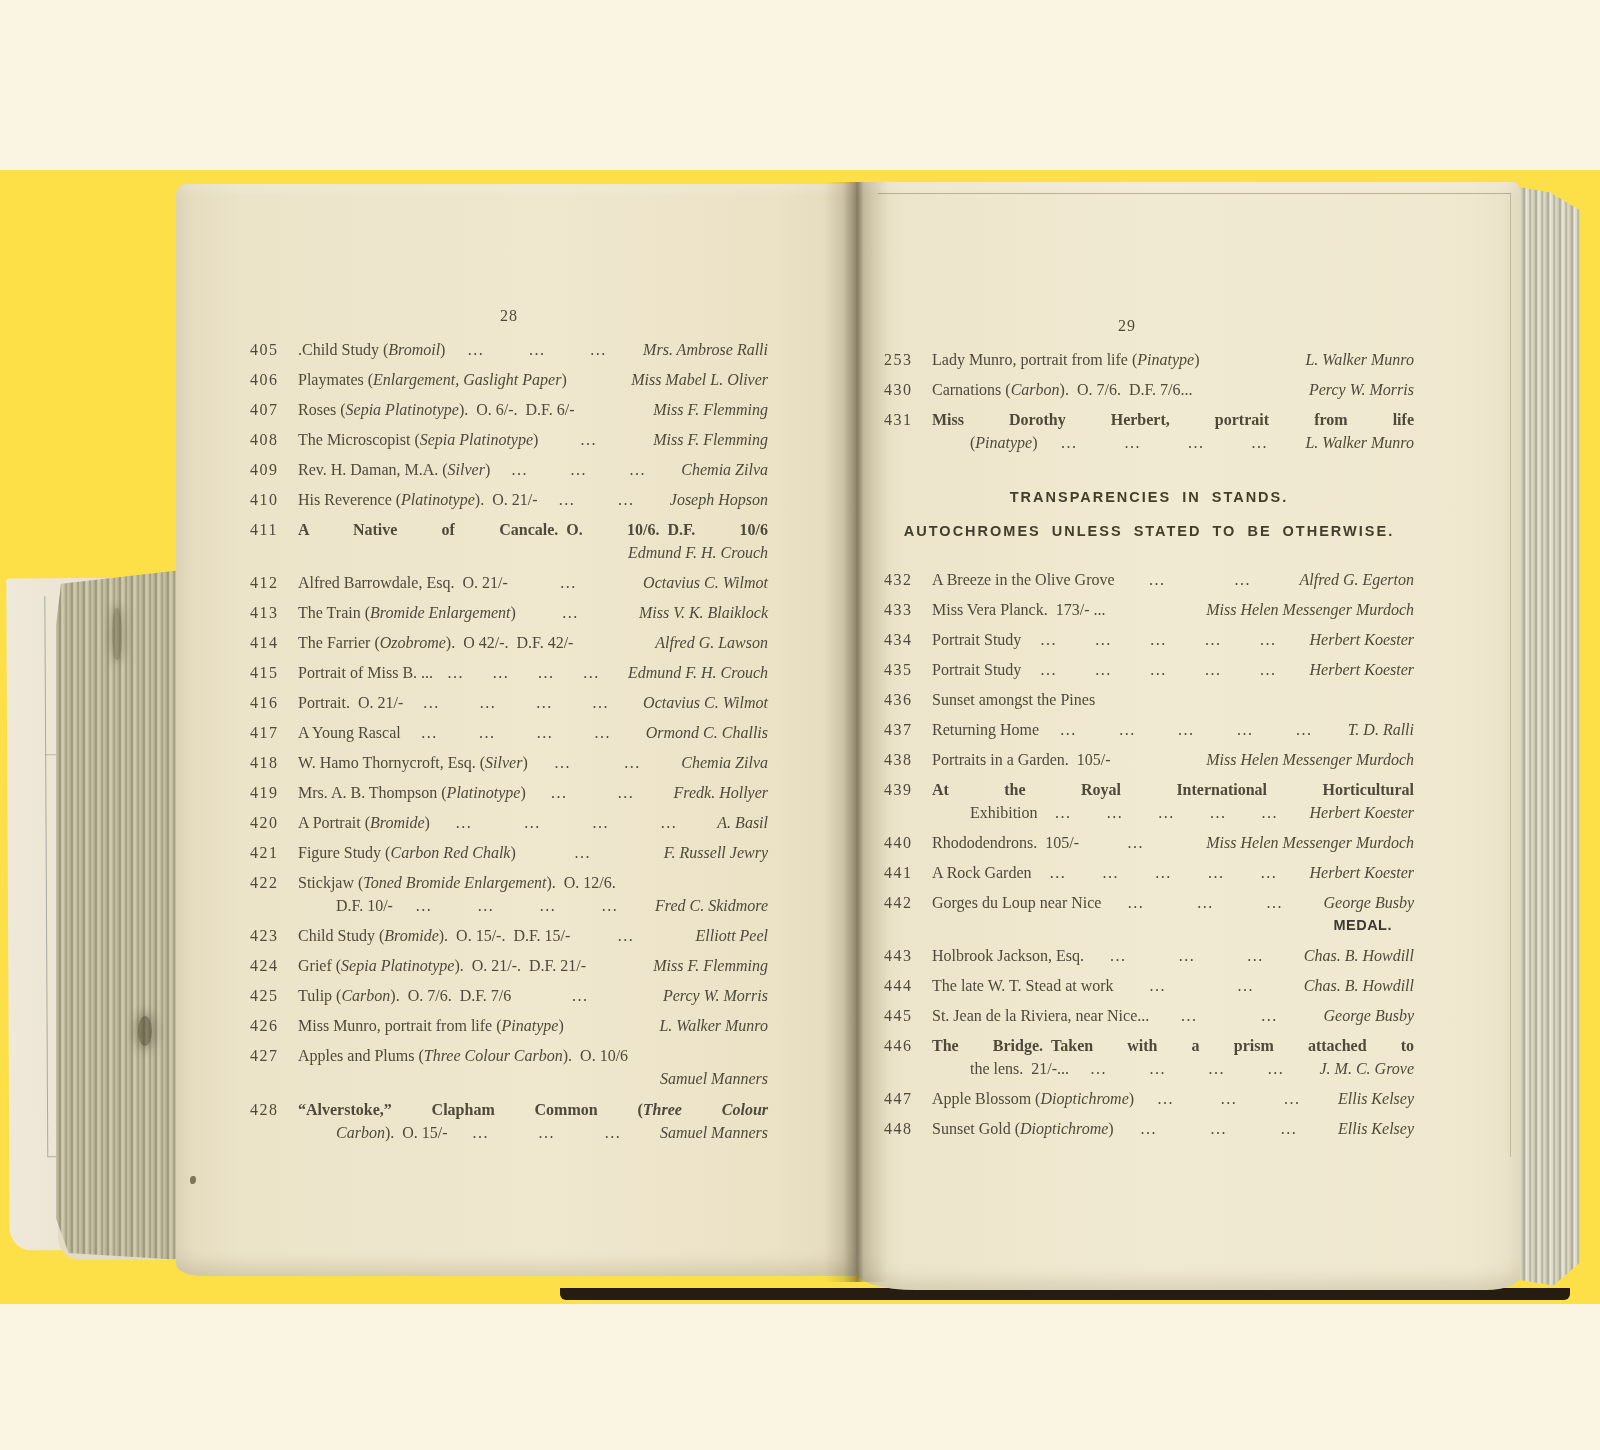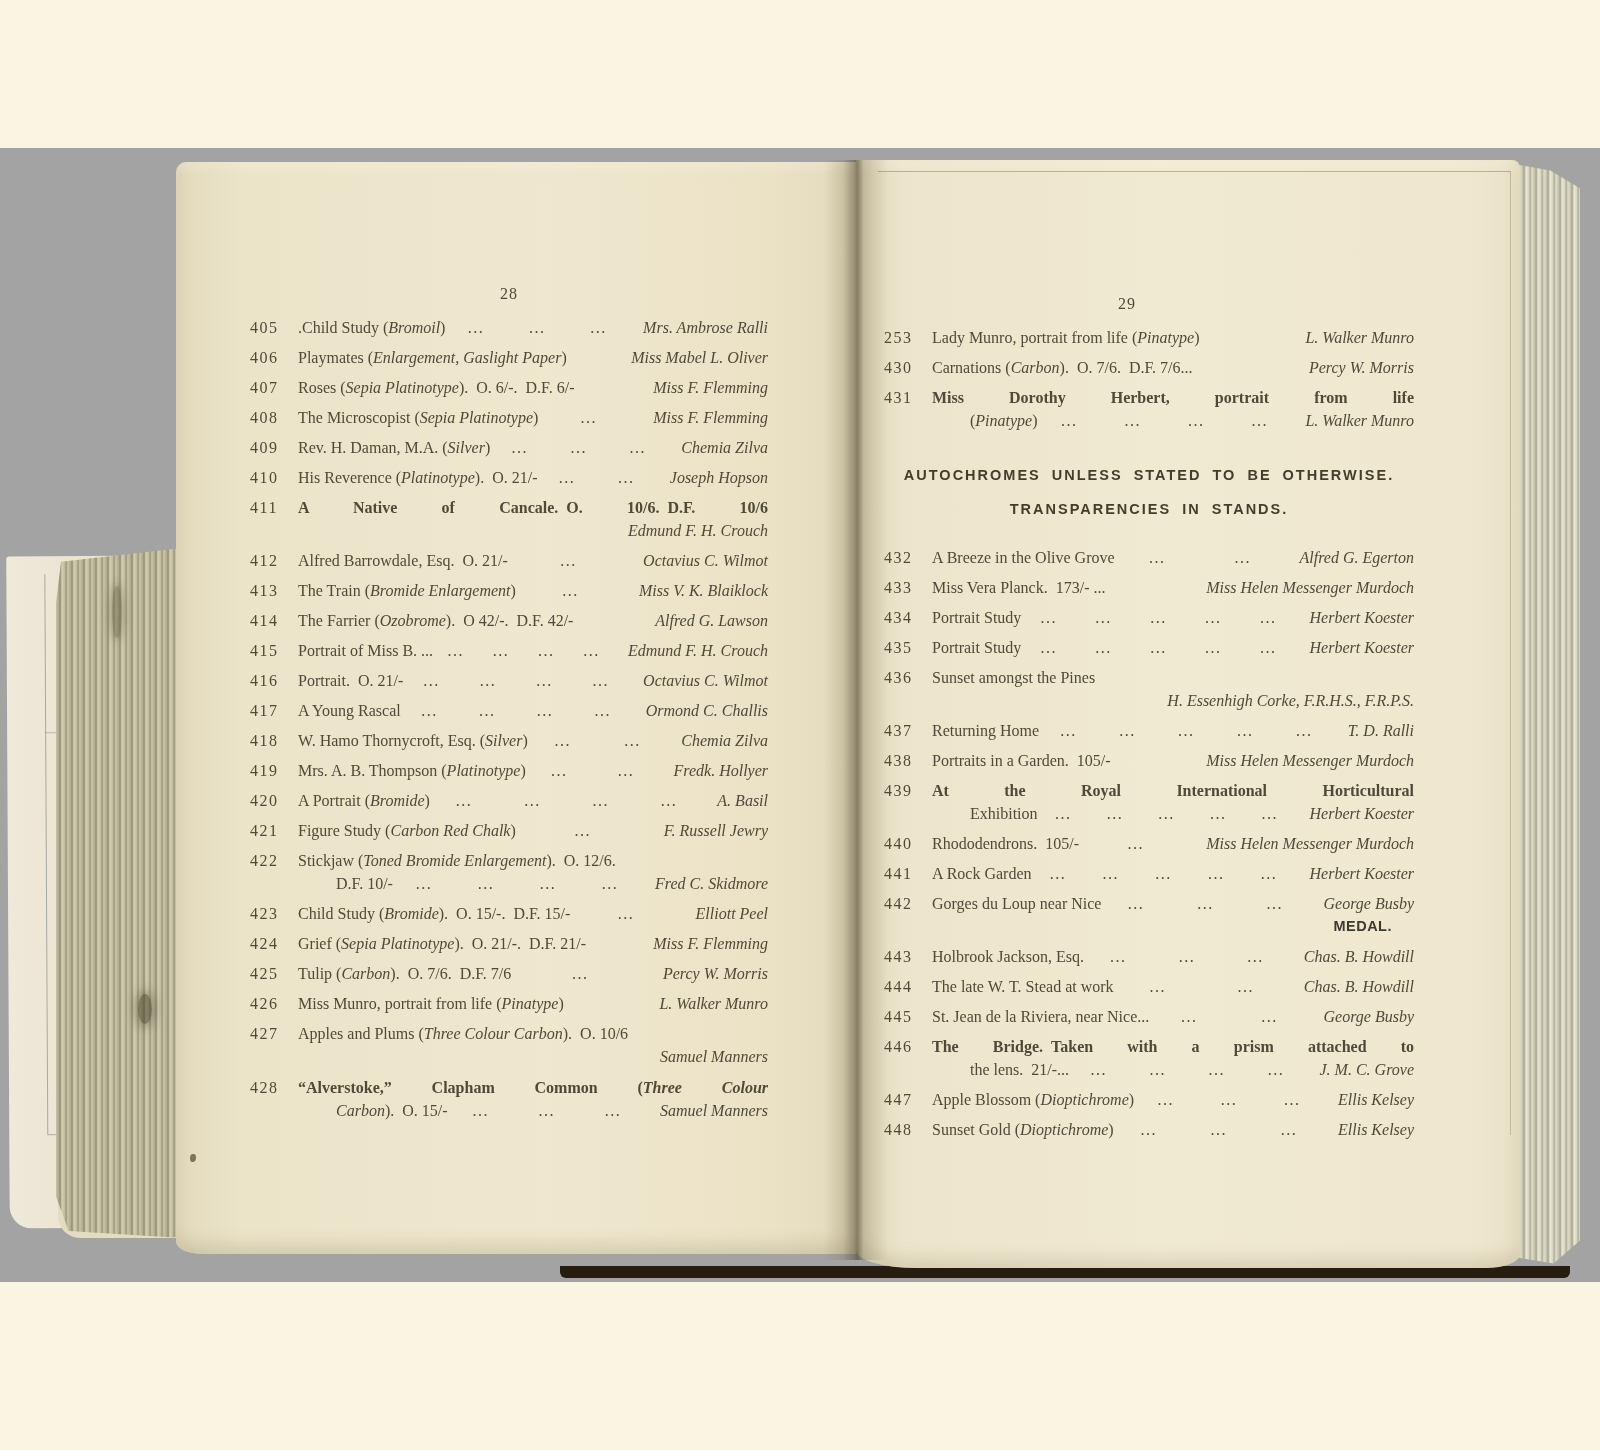--- a/index.html
+++ b/index.html
@@ -3,22 +3,22 @@
 <meta charset="utf-8">
 <style>
   html,body{margin:0;padding:0;}
   body{
     width:1600px;height:1450px;position:relative;overflow:hidden;
     background:#FAF5E3;
     font-family:"Liberation Serif", serif;
   }
   
   .mat{
-    position:absolute;left:0;top:148px;width:1600px;height:1134px;
-    background:#a3a3a3;
+    position:absolute;left:0;top:170px;width:1600px;height:1134px;
+    background:#fde047;
   }
   
   .sheet{
     position:absolute;left:8px;top:408px;width:152px;height:672px;
     background:linear-gradient(90deg,#EFE9DA 0%,#EAE3D1 55%,#DDD5BE 100%);
     border-radius:3px 0 14px 22px;
     transform:rotate(-.3deg);
   }
   .sheet .vline{position:absolute;left:38px;top:18px;width:1px;height:560px;background:rgba(110,120,118,.55);}
   .sheet .hline1{position:absolute;left:38px;top:176px;width:108px;height:1px;background:rgba(110,120,118,.4);}
@@ -469,22 +469,22 @@
                 <span class="dg">...</span>
                 <span class="dg">...</span>
                 <span class="dg">...</span>
               </span>
               <span class="author">L. Walker Munro</span>
             </span>
           </span>
         </div>
       </div>
     <div class="heading">
+      <div>TRANSPARENCIES IN STANDS.</div>
       <div>AUTOCHROMES UNLESS STATED TO BE OTHERWISE.</div>
-      <div>TRANSPARENCIES IN STANDS.</div>
     </div>
     <div id="entries-right-bottom">
         <div class="entry">
           <span class="num">432</span>
           <span class="ebody">
             <span class="line">
               <span class="t">A Breeze in the Olive Grove</span>
               <span class="dots">
                 <span class="dg">...</span>
                 <span class="dg">...</span>
@@ -535,21 +535,20 @@
             </span>
           </span>
         </div>
         <div class="entry">
           <span class="num">436</span>
           <span class="ebody">
             <span class="line">
               <span class="t">Sunset amongst the Pines</span>
               <span class="dots"></span>
             </span>
-            <span class="l2 authoronly line" style="display:block"><span class="author">H. Essenhigh Corke, F.R.H.S., F.R.P.S.</span></span>
           </span>
         </div>
         <div class="entry" style="margin-top: 6px;">
           <span class="num">437</span>
           <span class="ebody">
             <span class="line">
               <span class="t">Returning Home</span>
               <span class="dots">
                 <span class="dg">...</span>
                 <span class="dg">...</span>

